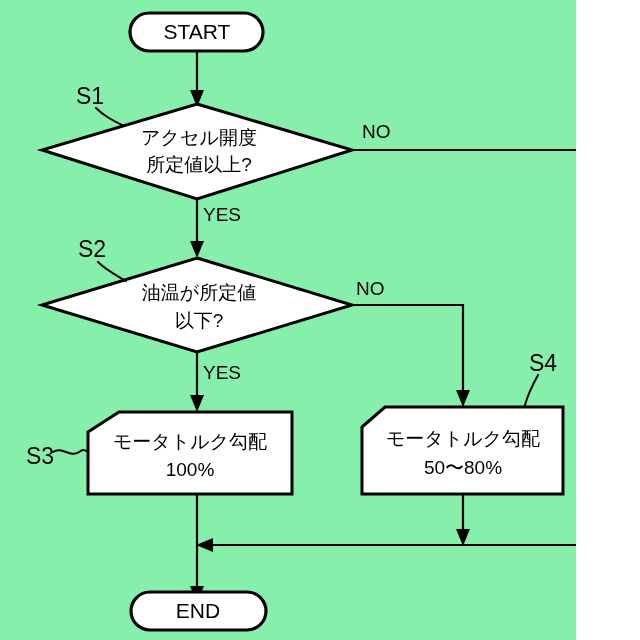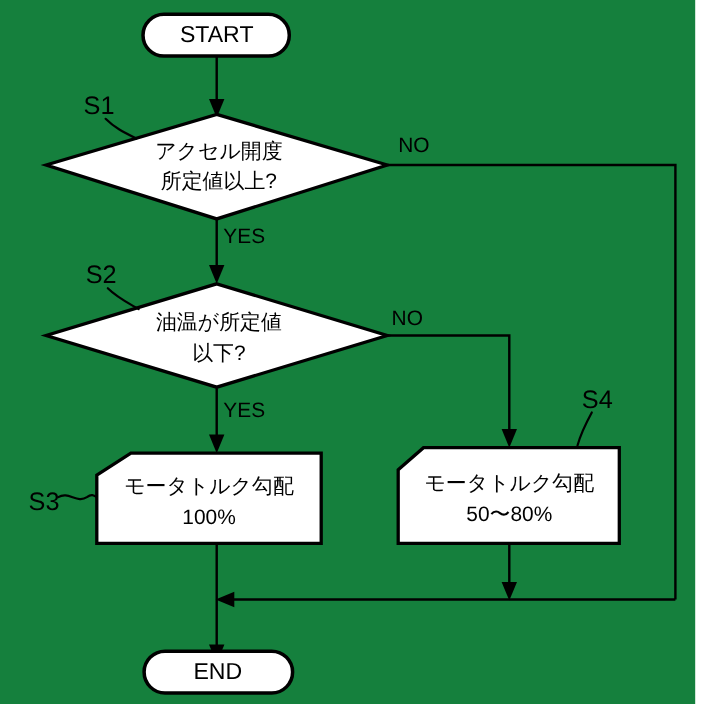--- a/index.html
+++ b/index.html
@@ -2,23 +2,23 @@
 <html><head>
 <meta charset="utf-8">
 <style>
   html, body {
     margin: 0;
     padding: 0;
     background: #ffffff;
   }
   #canvas {
     position: relative;
-    width: 632px;
+    width: 576px;
     height: 640px;
-    background: #15803d;
+    background: #86efac;
     font-family: "Liberation Sans", "DejaVu Sans", sans-serif;
     overflow: hidden;
   }
   svg.flow {
     position: absolute;
     left: 0;
     top: 0;
     width: 640px;
     height: 640px;
   }

